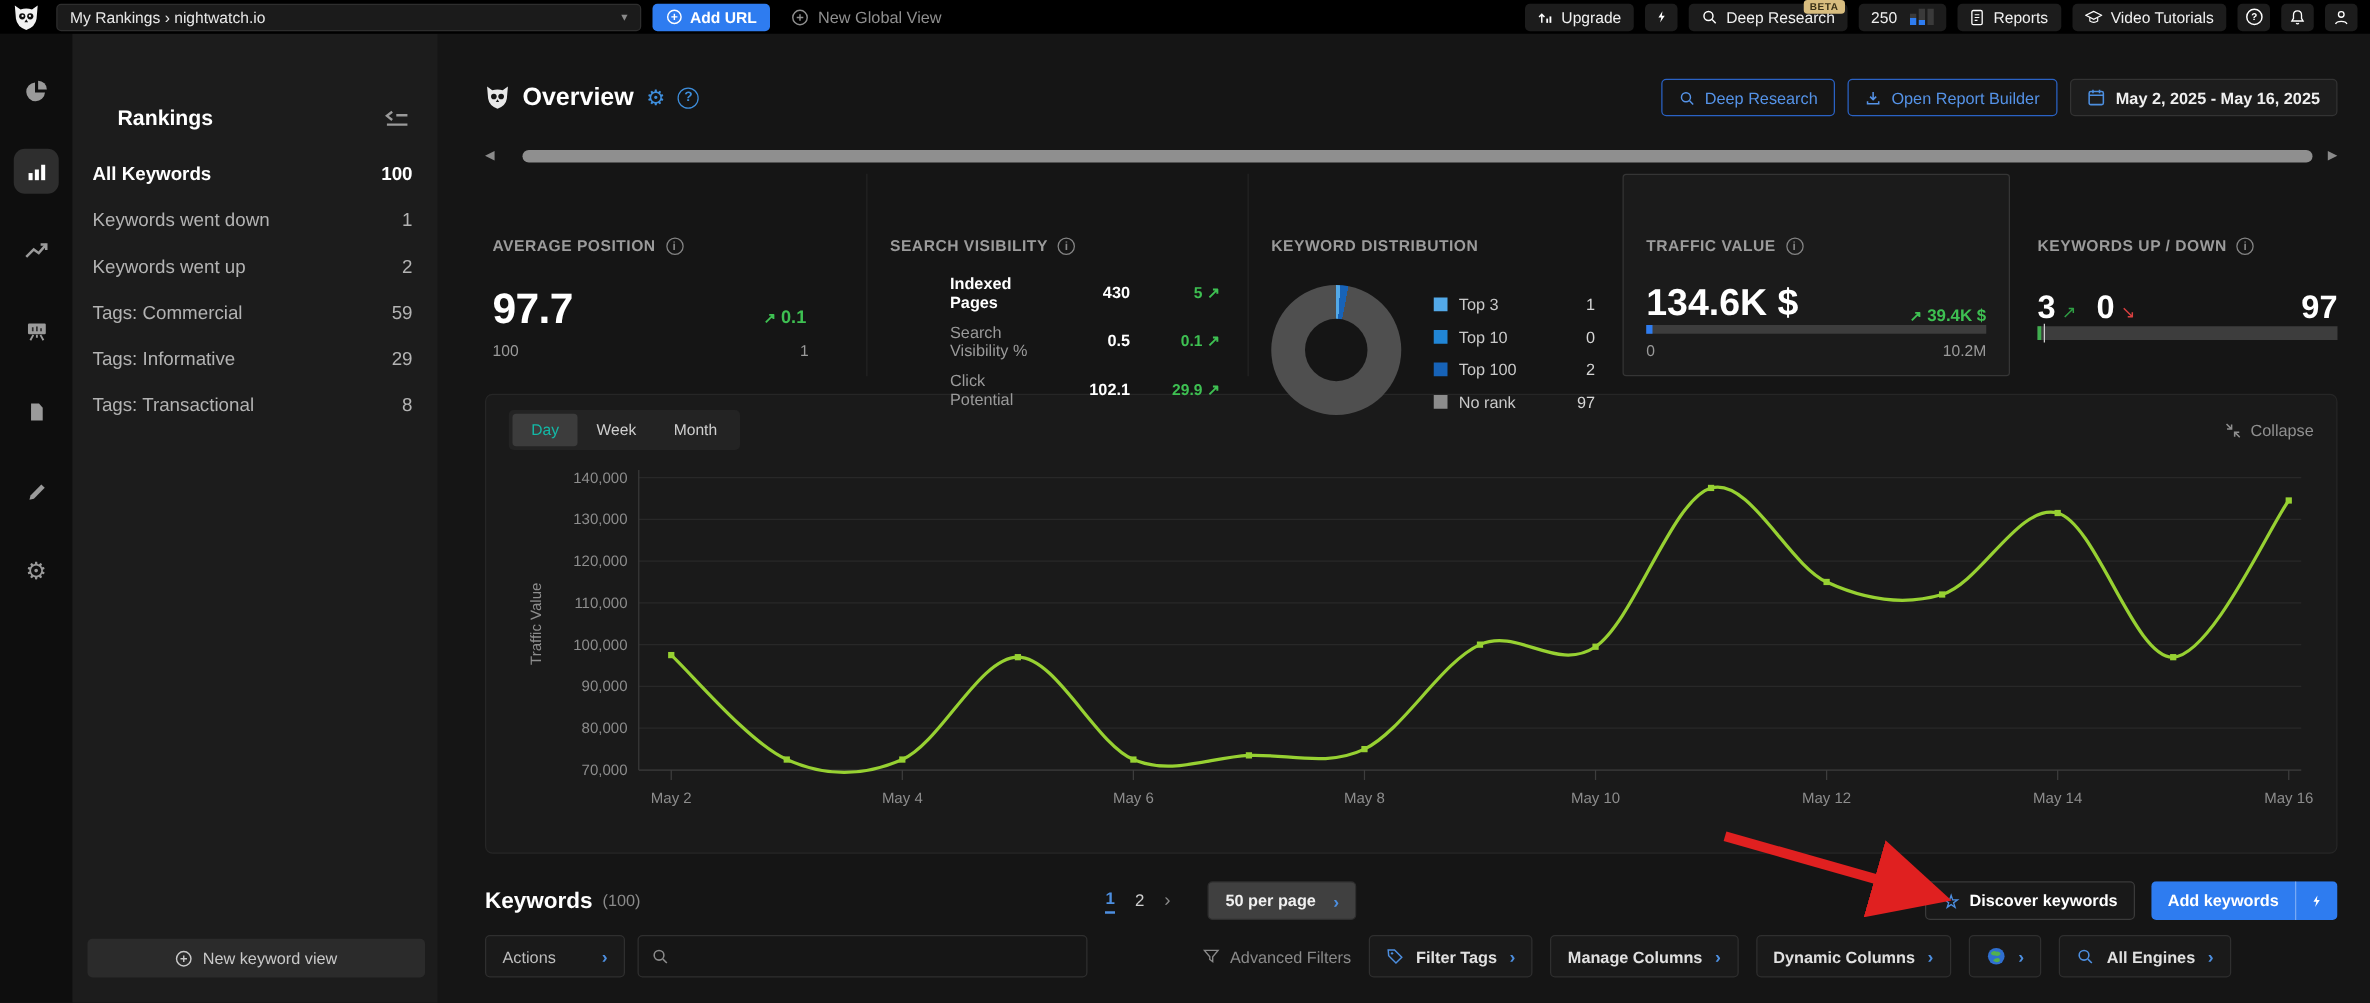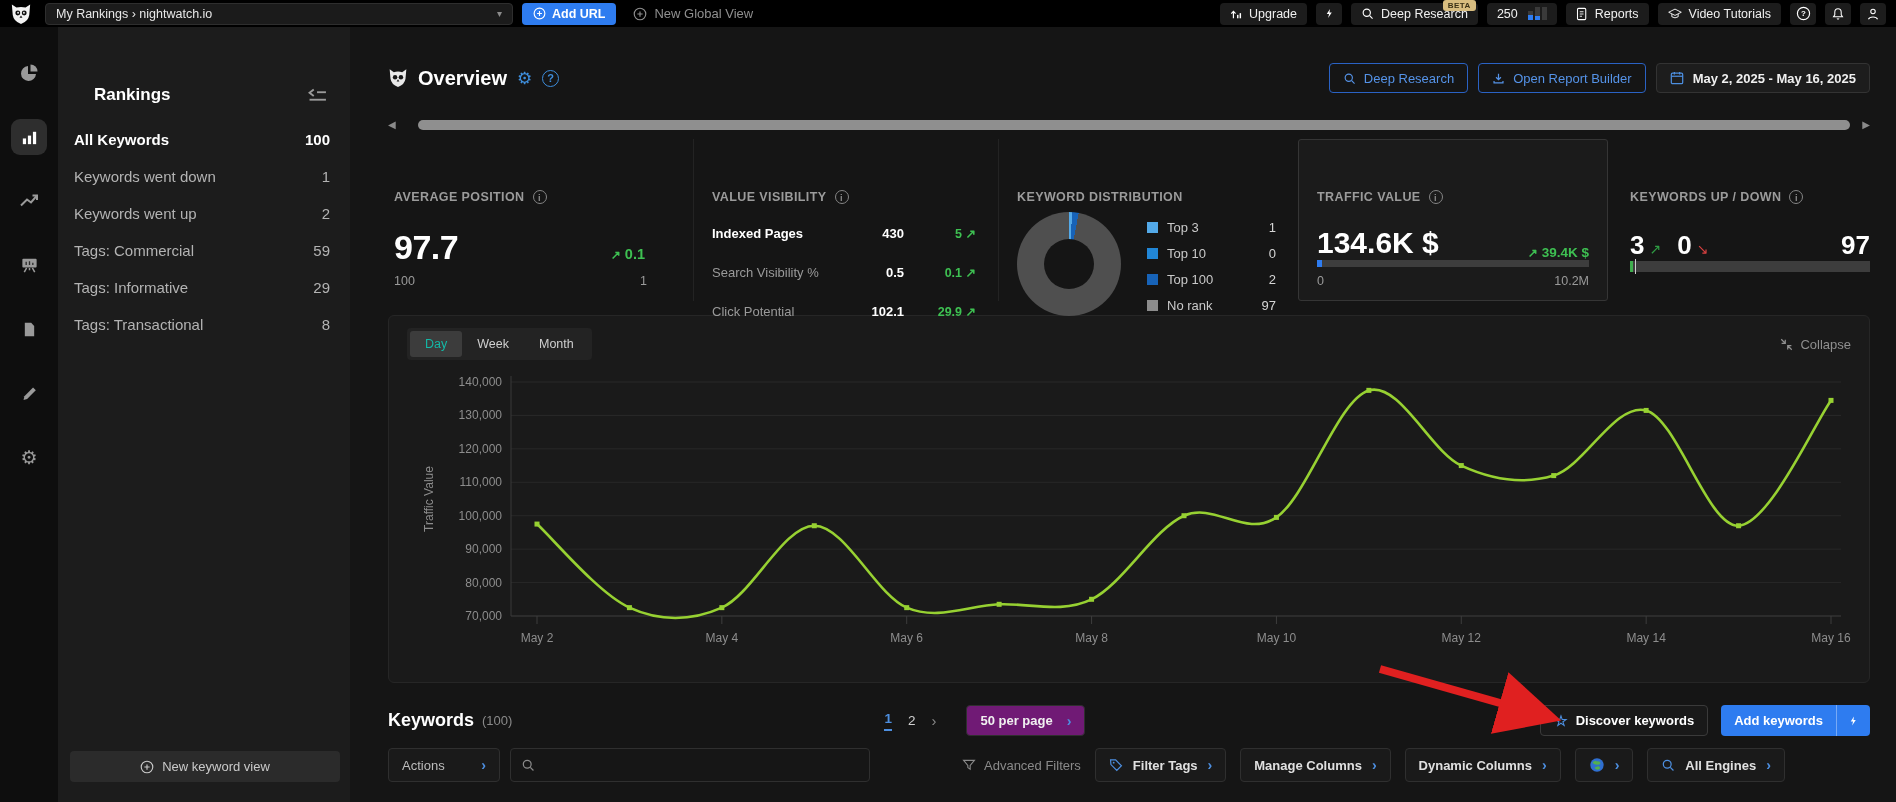--- a/index.html
+++ b/index.html
@@ -79,25 +79,25 @@
     display:inline-flex; align-items:center; justify-content:center; font-weight:bold; }
   .bignum-row { display:flex; align-items:baseline; margin-top:24px; }
   .bignum { font-size:34px; font-weight:bold; color:#fff; letter-spacing:-.5px; }
   .chg { color:#3ec052; font-weight:bold; font-size:14.5px; display:flex; gap:4px; align-items:baseline; }
   .chg .arr { font-size:12px; }
   .bar { height:13px; background:#3d3d3d; position:relative; margin-top:auto; }
   .bar .fill { position:absolute; left:0; top:0; bottom:0; }
   .bar .tickmark { position:absolute; top:-2px; bottom:-2px; width:1px; background:#cfcfcf; }
   .bar-scale { display:flex; justify-content:space-between; color:#9a9a9a; font-size:12.5px; margin-top:7px; }
   .vis-rows { margin-top:10px; }
-  .vis-row { display:grid; grid-template-columns:1fr 62px 72px; align-items:center; height:39px; font-size:13px; color:#9a9a9a; }
+  .vis-row { display:grid; grid-template-columns:1fr 62px 72px; align-items:center; height:39px; font-size:13px; color:#9a9a9a;margin-left:48px; }
   .vis-row .lbl-strong { color:#fff; font-weight:bold; }
   .vis-row .val { color:#fff; font-weight:bold; text-align:right; }
   .vis-row .chgc { color:#3ec052; font-weight:bold; text-align:right; font-size:12.5px; }
-  .dist-body { display:flex; margin-top:8px; gap:26px; }
+  .dist-body { display:flex; margin-top:24px; gap:26px; }
   .donut { width:104px; height:104px; border-radius:50%; position:relative; }
   .donut::after { content:""; position:absolute; inset:27px; background:#151515; border-radius:50%; }
   .legend { flex:1; padding-top:2px; }
   .lg-row { display:flex; align-items:center; height:26px; font-size:13px; color:#c9c9c9; }
   .lg-sq { width:11px; height:11px; margin-right:9px; }
   .lg-cnt { margin-left:auto; color:#d5d5d5; }
   .tv-num-row { display:flex; align-items:flex-end; margin-top:22px; }
   .tv-num { font-size:30px; font-weight:bold; color:#fff; }
   .ud-row { display:flex; align-items:baseline; margin-top:26px; }
   .ud-big { font-size:26px; font-weight:bold; color:#fff; }
@@ -113,21 +113,21 @@
   .collapse-link { margin-left:auto; display:flex; align-items:center; gap:7px; color:#8f8f8f; font-size:13px; }
 
   
   .kw-header { margin-top:22px; display:flex; align-items:center; position:relative; }
   .kw-title { font-size:18px; font-weight:bold; color:#fff; }
   .kw-count { font-size:13px; color:#8a8a8a; margin-left:8px; }
   .pager { display:flex; align-items:center; gap:16px; margin-left:372px; font-size:13.5px; }
   .pg-active { color:#4d8fe0; font-weight:bold; border-bottom:2px solid #4d8fe0; padding-bottom:3px; }
   .pg { color:#cfcfcf; }
   .pg-next { color:#8a8a8a; font-size:15px; }
-  .perpage { margin-left:30px; height:31px; background:#701a75; border:1px solid #2f2f2f; border-radius:4px;
+  .perpage { margin-left:30px; height:31px; background:#404040; border:1px solid #2f2f2f; border-radius:4px;
     display:flex; align-items:center; gap:14px; padding:0 13px; font-size:13px; color:#f0f0f0; font-weight:bold; }
   .blue-chev { color:#4d8fe0; font-size:14px; font-weight:bold; }
   .discover-btn { margin-left:auto; height:31px; background:#191919; border:1px solid #3a3a3a; border-radius:4px;
     display:flex; align-items:center; gap:8px; padding:0 13px; font-size:13px; color:#fff; font-weight:bold; }
   .star { color:#4d8fe0; font-size:15px; }
   .add-group { margin-left:13px; height:31px; display:flex; border-radius:4px; overflow:hidden; }
   .add-main { background:#2e7cf0; color:#fff; font-size:13px; font-weight:bold; display:flex; align-items:center; padding:0 13px; }
   .add-bolt { background:#2e7cf0; border-left:1px solid rgba(255,255,255,.35); width:34px; display:flex; align-items:center; justify-content:center; }
   .red-arrow { position:absolute; pointer-events:none; z-index:20; }
 
@@ -395,21 +395,21 @@
         <div class="fill" style="width:2.4%; background:#3fae4e;"></div>
       </div>
       <div class="bar-scale" style="margin-right:24px;">
         <span>100</span>
         <span>1</span>
       </div>
     </div>
 
     <div class="sect s2">
       <div class="card-title">
-        <span>VALUE VISIBILITY</span>
+        <span>SEARCH VISIBILITY</span>
         <span class="info-badge">i</span>
       </div>
       <div class="vis-rows">
         <div class="vis-row">
           <span class="lbl-strong">Indexed Pages</span>
           <span class="val">430</span>
           <span class="chgc"><span>5</span> <span>↗</span></span>
         </div>
         <div class="vis-row">
           <span>Search Visibility %</span>

